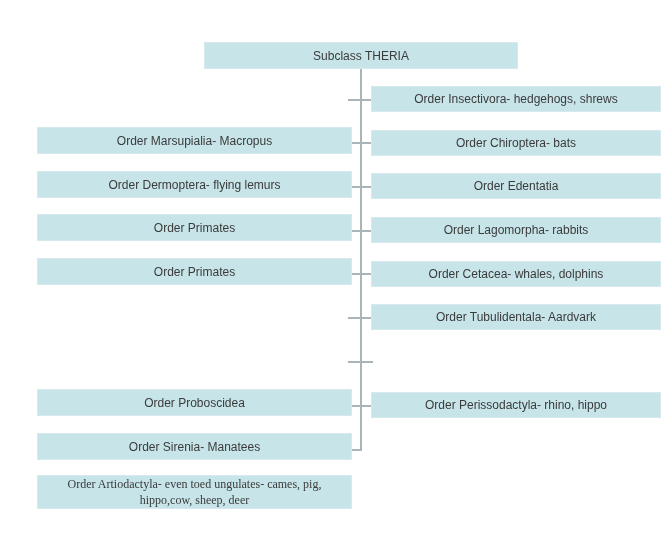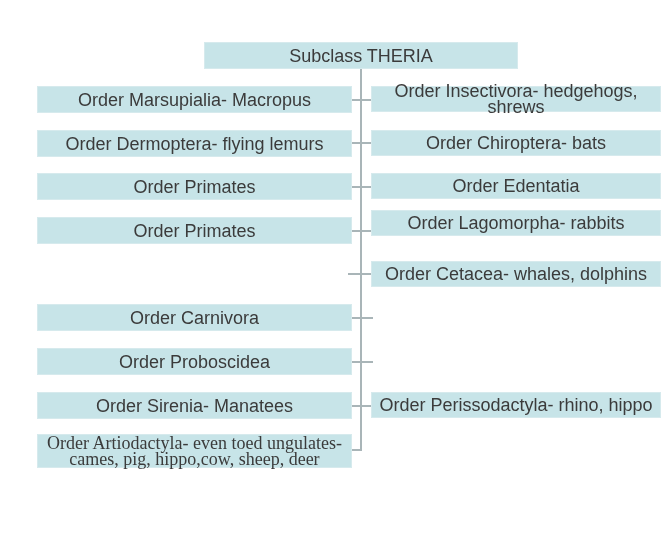--- a/index.html
+++ b/index.html
@@ -20,32 +20,32 @@
   .canvas{
     position:absolute;
     left:0;top:0;width:661px;height:540px;
     background:var(--background);
   }
   .node{
     position:absolute;
     background:var(--box-fill);
     border:1px solid var(--box-border);
     color:var(--text);
-    font-size:18px;
+    font-size:12px;
     line-height:16px;
     display:flex;
     align-items:center;
     justify-content:center;
     text-align:center;
     padding:0 4px;
   }
   .title-box{
     left:204px;top:42px;width:314px;height:27px;
   }
-  .left-box{left:37px;width:315px;height:27px;}
+  .left-box{left:37px;width:315px;height:27px;margin-top:41px;}
   .right-box{left:371px;width:290px;height:26px;}
   .tall{height:34px;font-family:Liberation Serif, serif;}
   .vline{
     position:absolute;
     left:360px;top:69px;
     width:2px;height:382px;
     background:var(--connector);
   }
   .tick{
     position:absolute;
@@ -74,25 +74,25 @@
   <div class="tick" style="top:273px"></div>
   <div class="tick" style="top:317px"></div>
   <div class="tick" style="top:361px"></div>
   <div class="tick" style="top:405px"></div>
   <div class="foot"></div>
 
   <div class="node left-box" style="top:86px">Order Marsupialia- Macropus</div>
   <div class="node left-box" style="top:130px">Order Dermoptera- flying lemurs</div>
   <div class="node left-box" style="top:173px">Order Primates</div>
   <div class="node left-box" style="top:217px">Order Primates</div>
-  <div class="node left-box" style="top:304px">Order Carnivora</div>
   <div class="node left-box" style="top:392px">Order Sirenia- Manatees</div>
   <div class="node left-box" style="top:348px">Order Proboscidea</div>
   <div class="node left-box tall" style="top:434px">Order Artiodactyla- even toed ungulates- cames, pig, hippo,cow, sheep, deer</div>
 
   <div class="node right-box" style="top:86px">Order Insectivora- hedgehogs, shrews</div>
   <div class="node right-box" style="top:130px">Order Chiroptera- bats</div>
   <div class="node right-box" style="top:173px">Order Edentatia</div>
-  <div class="node right-box" style="top:210px">Order Lagomorpha- rabbits</div>
+  <div class="node right-box" style="top:217px">Order Lagomorpha- rabbits</div>
   <div class="node right-box" style="top:261px">Order Cetacea- whales, dolphins</div>
+  <div class="node right-box" style="top:304px">Order Tubulidentala- Aardvark</div>
   <div class="node right-box" style="top:392px">Order Perissodactyla- rhino, hippo</div>
 
 </div>
 
 </body></html>

